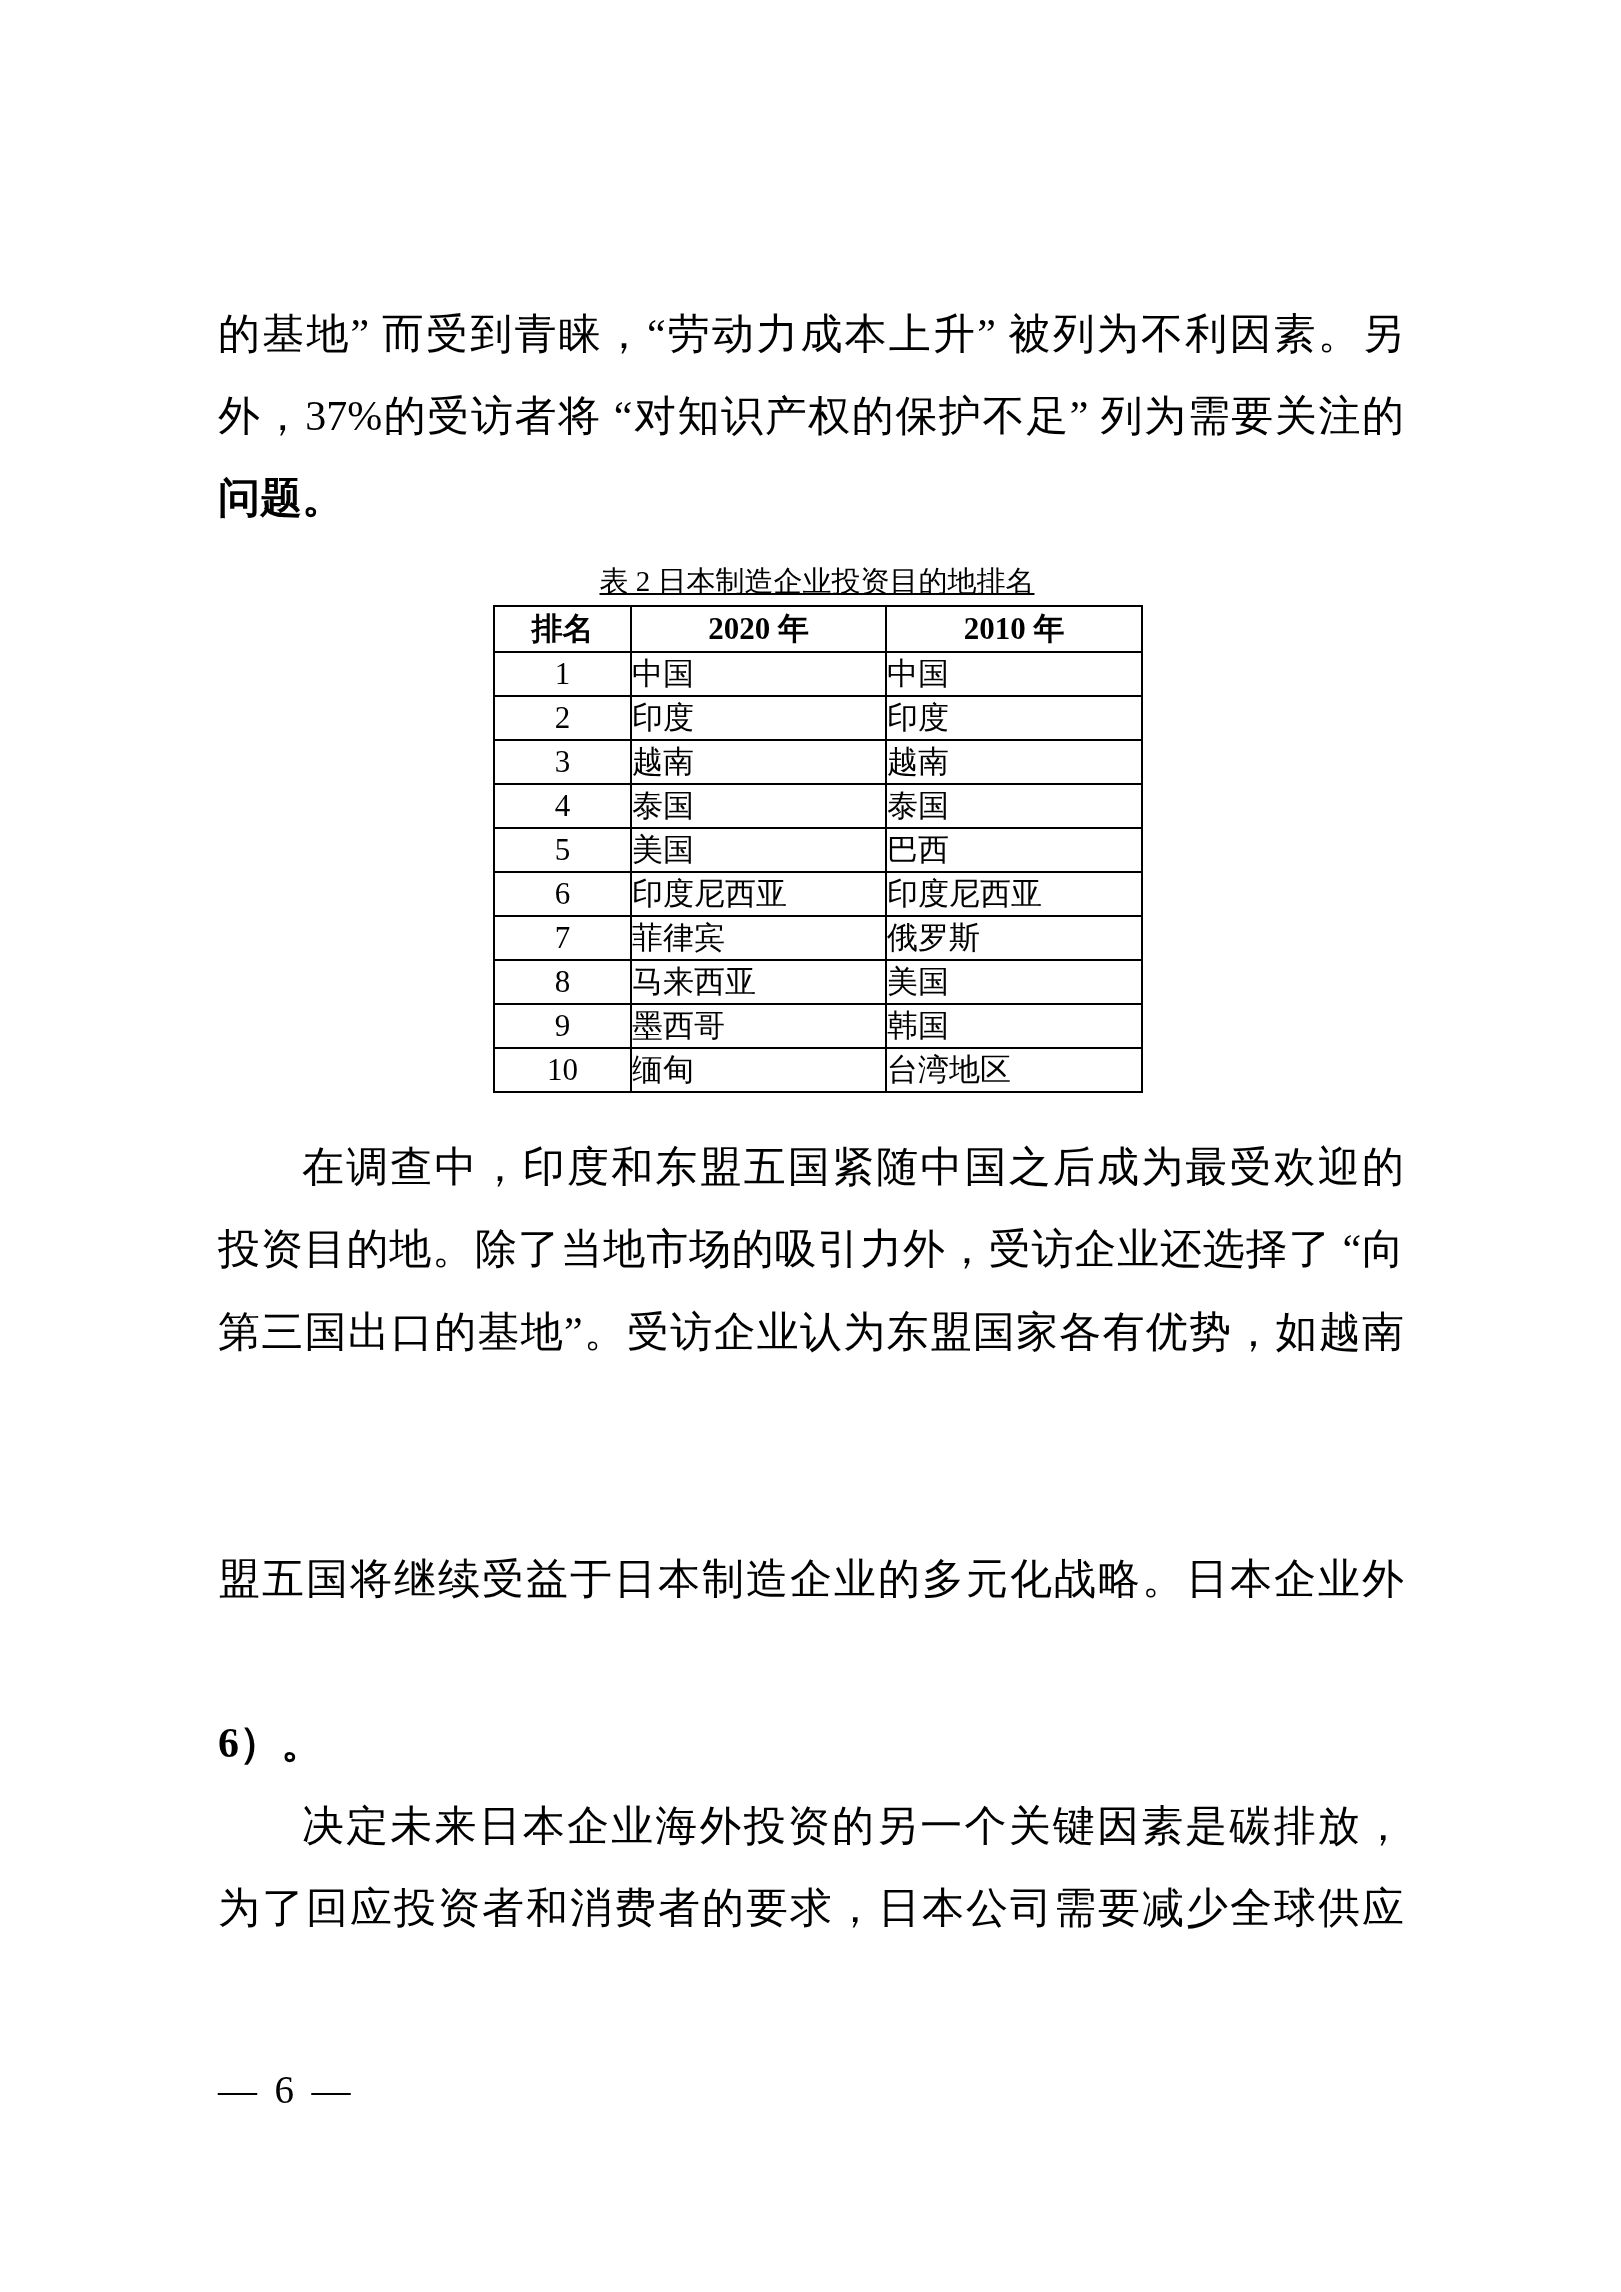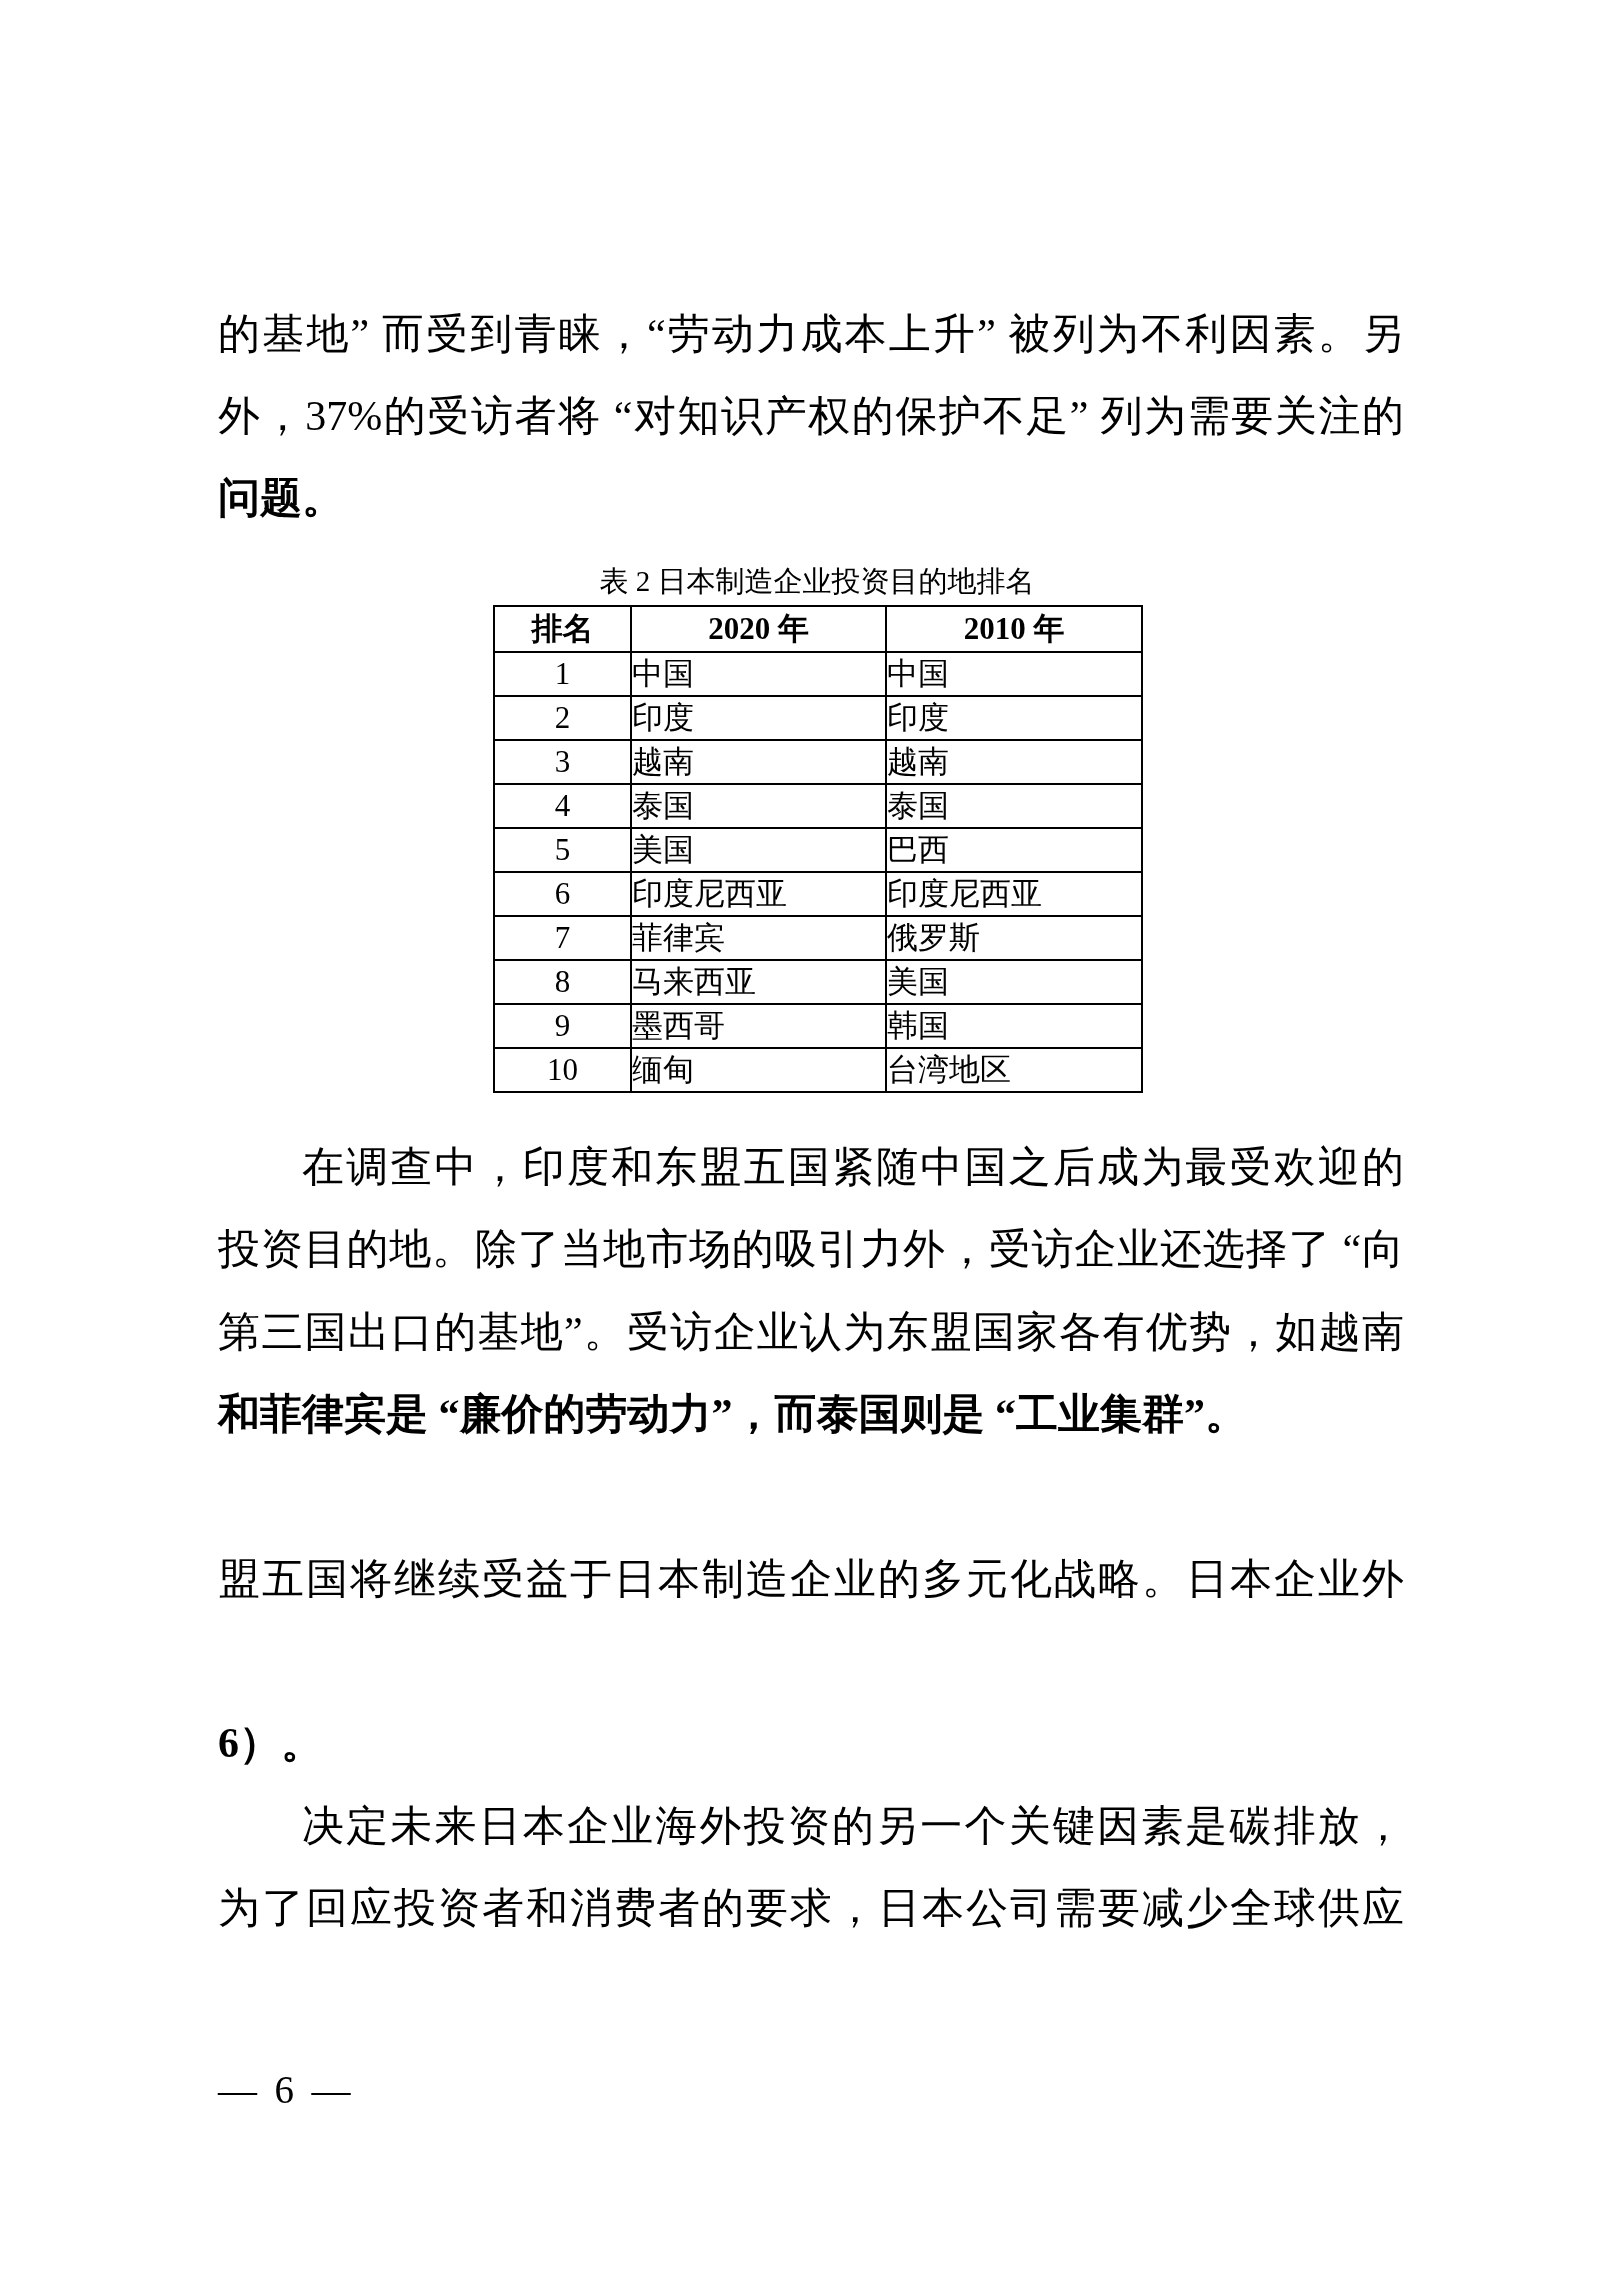--- a/index.html
+++ b/index.html
@@ -26,20 +26,21 @@
   }
   .line.full { text-align: justify; text-align-last: justify; }
   .line.last { text-align: left; font-weight: bold; }
   .line.indent { text-indent: 84px; }
   .caption {
     position: absolute;
     left: 493px; top: 563px; width: 648px;
     font-size: 29px; line-height: 37px;
     text-align: center;
     color: #000000;
+    text-decoration: underline;
   }
   table.rank-table {
     position: absolute;
     left: 493px; top: 605px;
     width: 648px; height: 451px;
     border-collapse: collapse;
     table-layout: fixed;
     background: #ffffff;
   }
   table.rank-table th, table.rank-table td {
@@ -141,21 +142,20 @@
         <td class="rank-cell">10</td>
         <td class="country-cell">缅甸</td>
         <td class="country-cell">台湾地区</td>
       </tr>
     </tbody>
   </table>
 
   <div class="line full indent" style="top:1141px">在调查中，印度和东盟五国紧随中国之后成为最受欢迎的</div>
   <div class="line full" style="top:1223px">投资目的地。除了当地市场的吸引力外，受访企业还选择了 “向</div>
   <div class="line full" style="top:1306px">第三国出口的基地”。受访企业认为东盟国家各有优势，如越南</div>
-  <div class="line last" style="top:1388px">和菲律宾是 “廉价的劳动力”，而泰国则是 “工业集群”。</div>
 
   <div class="line full" style="top:1553px">盟五国将继续受益于日本制造企业的多元化战略。日本企业外</div>
   <div class="line last" style="top:1717px">6）。</div>
 
   <div class="line full indent" style="top:1800px">决定未来日本企业海外投资的另一个关键因素是碳排放，</div>
   <div class="line full" style="top:1882px">为了回应投资者和消费者的要求，日本公司需要减少全球供应</div>
 
   <div class="footer">— 6 —</div>
 
 </div>

